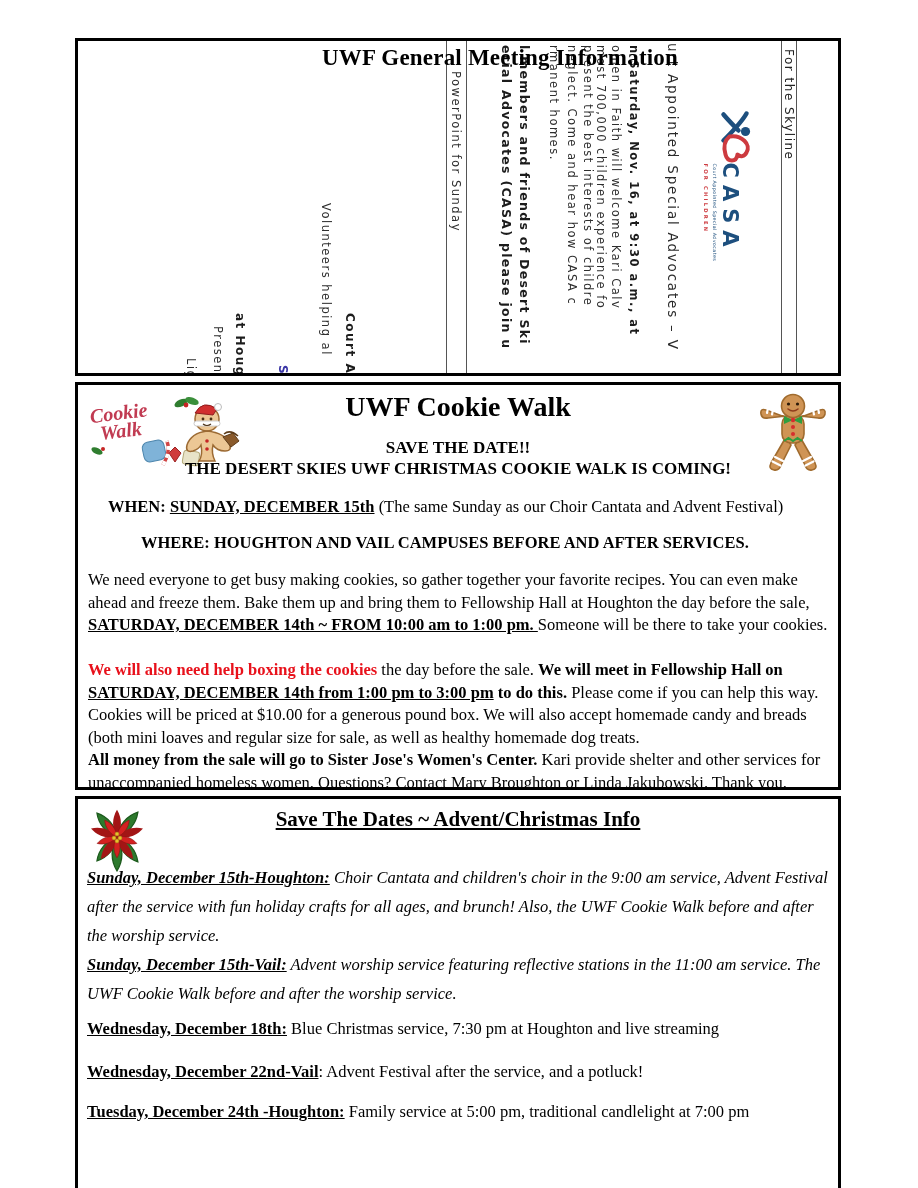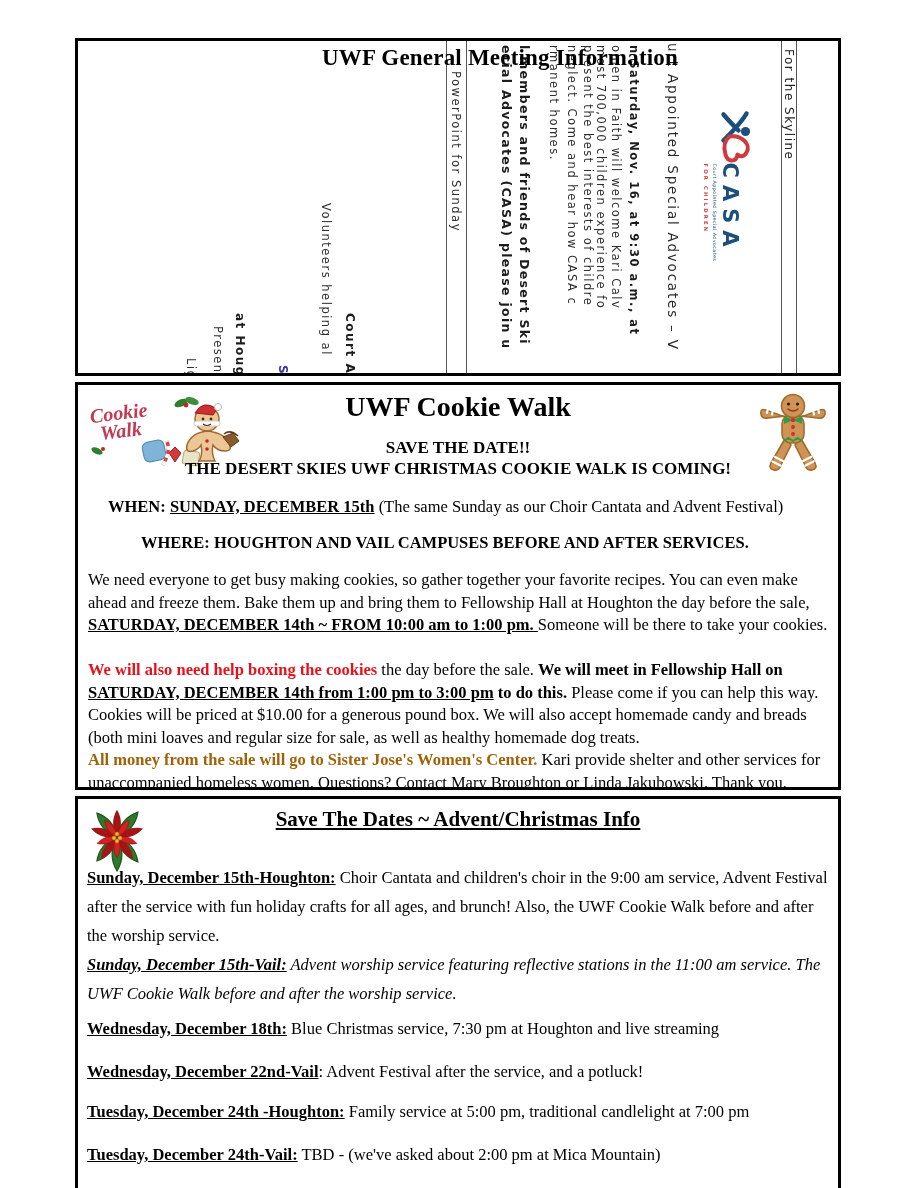--- a/index.html
+++ b/index.html
@@ -27,21 +27,21 @@
   .para{position:absolute;left:10px;right:8px;font:16.5px "Liberation Serif",serif;line-height:22.5px;text-align:left;}
   .p1{top:184px;} .p2{top:274px;} .p3{top:364px;}
   .bu{font-weight:bold;text-decoration:underline;}
   .bold{font-weight:bold;}
   .red{font-weight:bold;}
   .clipart{position:absolute;}
 
   
   .s3-title{position:absolute;top:8px;left:0;right:0;text-align:center;font:bold 21px "Liberation Serif",serif;text-decoration:underline;}
   .entry{position:absolute;left:9px;right:10px;font:16.5px "Liberation Serif",serif;line-height:29px;}
-  .e1{top:64px;} .e2{top:151px;font-style:italic;} .e3{top:215px;} .e4{top:258px;} .e5{top:298px;} .e6{top:341px;}
+  .e1{top:64px;font-style:italic;} .e2{top:151px;font-style:italic;} .e3{top:215px;} .e4{top:258px;} .e5{top:298px;} .e6{top:341px;}
   .elabel{font-weight:bold;text-decoration:underline;}
 </style>
 </head>
 <body>
 
 <div class="page">
 
   <section class="box s1">
     <div class="vline" style="left:368px"></div>
     <div class="vline" style="left:388px"></div>
@@ -171,21 +171,21 @@
     </div>
 
     <div class="whenline"><span class="bold">WHEN: </span><span class="bu">SUNDAY, DECEMBER 15th</span><span> (The same Sunday as our Choir Cantata and Advent Festival)</span></div>
 
     <div class="whereline">WHERE: HOUGHTON AND VAIL CAMPUSES BEFORE AND AFTER SERVICES.</div>
 
     <div class="para p1"><span>We need everyone to get busy making cookies, so gather together your favorite recipes. You can even make ahead and freeze them. Bake them up and bring them to Fellowship Hall at Houghton the day before the sale, </span><span class="bu">SATURDAY, DECEMBER 14th ~ FROM 10:00 am to 1:00 pm. </span><span>Someone will be there to take your cookies.</span></div>
 
     <div class="para p2"><span class="red" style="color:#e8111b">We will also need help boxing the cookies</span><span> the day before the sale. </span><span class="bold">We will meet in Fellowship Hall on </span><span class="bu">SATURDAY, DECEMBER 14th from 1:00 pm to 3:00 pm</span><span class="bold"> to do this.</span><span> Please come if you can help this way. Cookies will be priced at $10.00 for a generous pound box. We will also accept homemade candy and breads (both mini loaves and regular size for sale, as well as healthy homemade dog treats.</span></div>
 
-    <div class="para p3"><span class="red" style="color:#a16207">All money from the sale will go to Sister Jose's Women's Center.</span><span> Kari provide shelter and other services for unaccompanied homeless women. Questions? Contact Mary Broughton or Linda Jakubowski. Thank you.</span></div>
+    <div class="para p3"><span class="red" style="color:#000000">All money from the sale will go to Sister Jose's Women's Center.</span><span> Kari provide shelter and other services for unaccompanied homeless women. Questions? Contact Mary Broughton or Linda Jakubowski. Thank you.</span></div>
   </section>
 
   <section class="box s3">
 
     <div class="clipart" style="left:7px;top:4px;width:64px;height:72px">
       <svg width="64" height="72" viewBox="0 0 64 72">
         <defs>
           <path id="pet" d="M0 0 C-5 -8 -5 -18 0 -26 C5 -18 5 -8 0 0 Z"></path>
         </defs>
         <g transform="translate(32 34)">
@@ -225,16 +225,15 @@
     <div class="entry e1"><span class="elabel">Sunday, December 15th-Houghton:</span><span> Choir Cantata and children's choir in the 9:00 am service, Advent Festival after the service with fun holiday crafts for all ages, and brunch! Also, the UWF Cookie Walk before and after the worship service.</span></div>
 
     <div class="entry e2"><span class="elabel">Sunday, December 15th-Vail:</span><span> Advent worship service featuring reflective stations in the 11:00 am service. The UWF Cookie Walk before and after the worship service.</span></div>
 
     <div class="entry e3"><span class="elabel">Wednesday, December 18th:</span><span> Blue Christmas service, 7:30 pm at Houghton and live streaming</span></div>
 
     <div class="entry e4"><span class="elabel">Wednesday, December 22nd-Vail</span><span>: Advent Festival after the service, and a potluck!</span></div>
 
     <div class="entry e5"><span class="elabel">Tuesday, December 24th -Houghton:</span><span> Family service at 5:00 pm, traditional candlelight at 7:00 pm</span></div>
 
-    <div class="entry e6"><span class="elabel">Tuesday, December 24th-Vail:</span><span> TBD - (we've asked about 2:00 pm at Mica Mountain)</span></div>
   </section>
 
 </div>
 
 </body></html>

